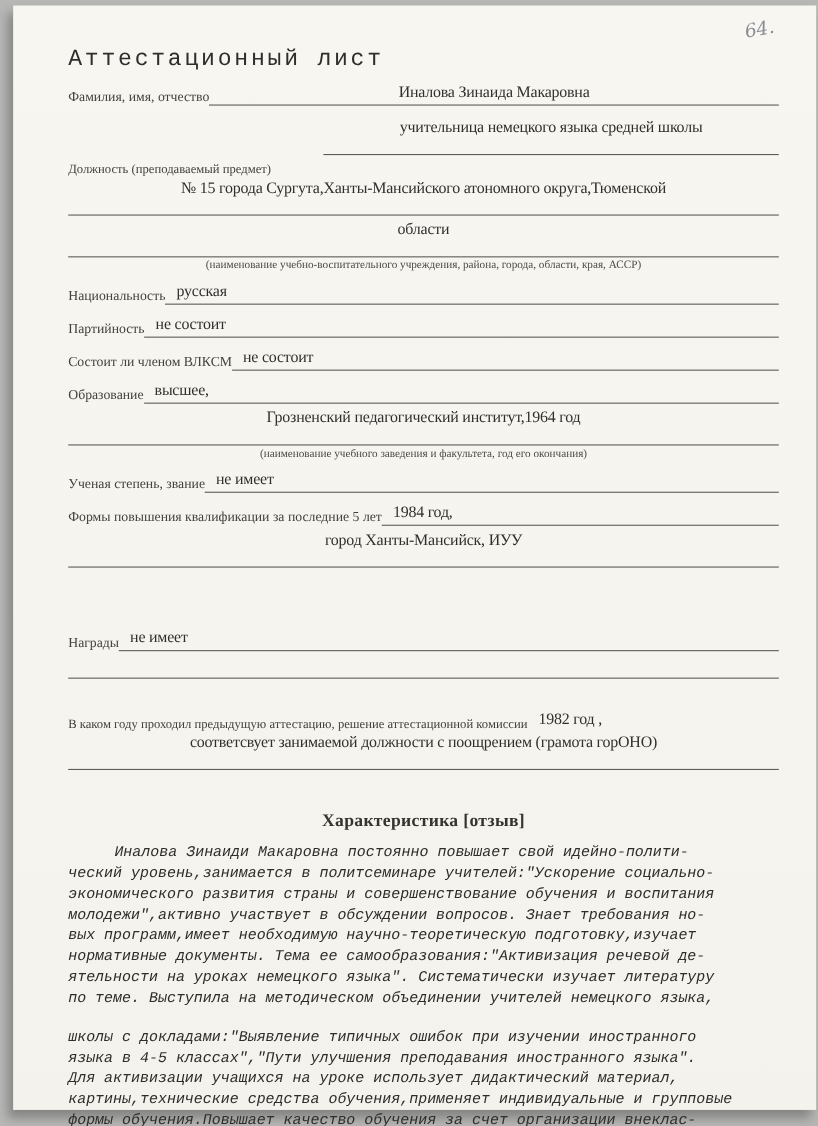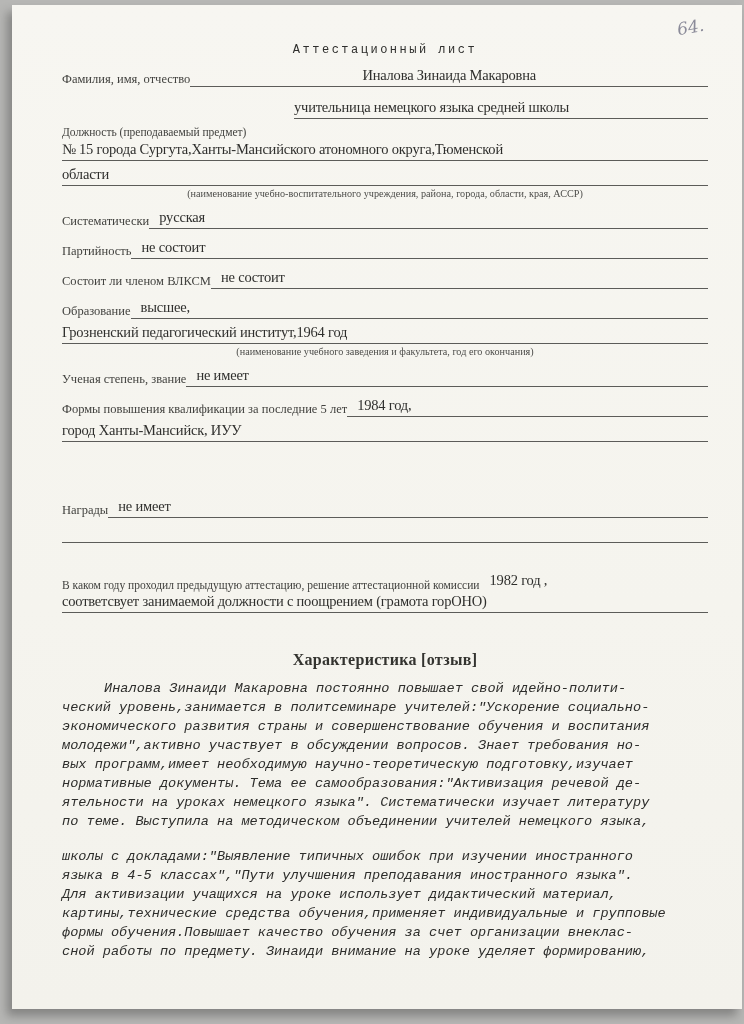--- a/index.html
+++ b/index.html
@@ -16,37 +16,37 @@
     box-shadow:-5px 7px 9px rgba(40,40,40,.35);
     padding:12px 34px 20px 50px;
     color:#3b3b39;
   }
   .corner-note {
     position:absolute; top:12px; right:38px;
     font-family:"DejaVu Serif", serif; font-style:italic;
     font-size:17px; color:#8b8b99; transform:rotate(-10deg);
   }
   .title {
-    text-align:center; font-weight:normal;
+    text-align:left; font-weight:normal;
     font-family:"Liberation Mono","DejaVu Sans Mono",monospace;
-    font-size:12px; letter-spacing:2.5px; color:#2e2e2c;
+    font-size:21px; letter-spacing:2.5px; color:#2e2e2c;
     margin:26px 0 6px;
   }
   .typed {
     font-family:Liberation Serif, serif;
     font-size:14.5px; color:#2f2f2d; white-space:nowrap; letter-spacing:-.2px;
     position:relative; top:-1px;
   }
   .label { font-size:12.5px; color:#42423f; white-space:nowrap; }
   .label.sm { font-size:11.5px; }
   .hint { font-size:10.2px; color:#4c4c49; text-align:center; padding-top:2px; }
   .row { display:flex; align-items:flex-end; margin-top:9px; min-height:21px; }
   .row .fill { flex:1; border-bottom:1px solid #5c5c59; padding:0 0 1px 10px; }
   .row .fill.centered { text-align:center; padding-left:0; }
-  .ruled { border-bottom:1px solid #5c5c59; margin-top:5px; padding-bottom:1px; min-height:20px; }
+  .ruled { border-bottom:1px solid #5c5c59; margin-top:5px; padding-bottom:14px; min-height:20px;text-align:center; }
   .ruled.empty { height:20px; }
   .indent-right { margin-left:232px; }
   .char-heading {
     text-align:center; font-weight:bold; font-size:16px; color:#33332f;
     margin-top:38px; letter-spacing:.3px;
   }
   .para { margin-top:10px; }
   .para-line {
     font-family:"Liberation Mono","DejaVu Sans Mono",monospace;
     font-size:13.6px; line-height:19px; color:#2d2d2b; white-space:nowrap;font-style:italic;
@@ -80,21 +80,21 @@
   <div class="ruled" style="margin-top:1px;">
     <span class="typed">№ 15 города Сургута,Ханты-Мансийского атономного округа,Тюменской</span>
   </div>
   <div class="ruled">
     <span class="typed">области</span>
   </div>
   <div class="hint">(наименование учебно-воспитательного учреждения, района, города, области, края, АССР)</div>
 
 
   <div class="row">
-    <span class="label">Систематически</span>
+    <span class="label">Национальность</span>
     <span class="fill">
       <span class="typed">русская</span>
     </span>
   </div>
 
   <div class="row">
     <span class="label">Партийность</span>
     <span class="fill">
       <span class="typed">не состоит</span>
     </span>

